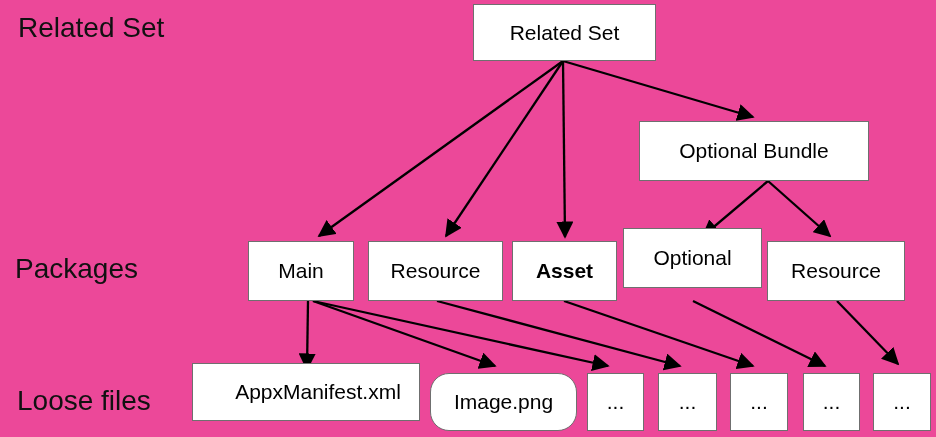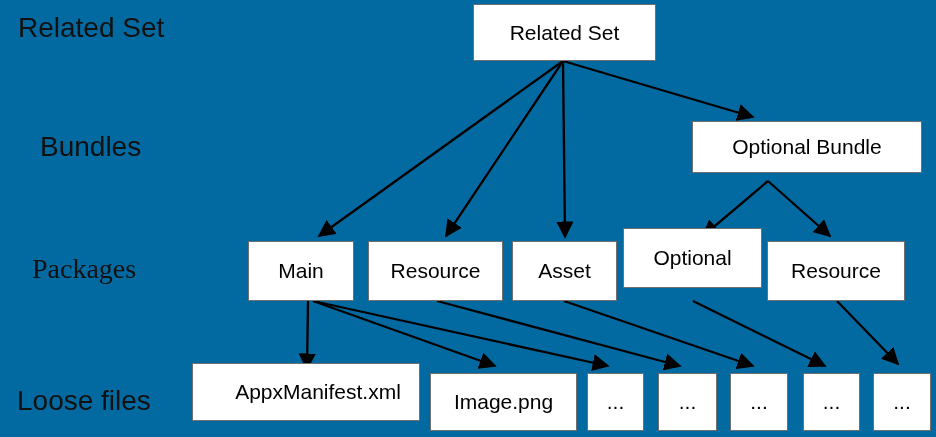--- a/index.html
+++ b/index.html
@@ -5,21 +5,21 @@
   html, body {
     margin: 0;
     padding: 0;
     background: #ffffff;
     font-family: "Liberation Sans", "DejaVu Sans", sans-serif;
   }
   .canvas {
     position: relative;
     width: 936px;
     height: 437px;
-    background: #0369a1;
+    background: #ec4899;
     overflow: hidden;
   }
   .edges {
     position: absolute;
     left: 0;
     top: 0;
     pointer-events: none;
   }
   .row-label {
     position: absolute;
@@ -60,52 +60,51 @@
     <line x1="308" y1="301" x2="307" y2="369" stroke="#000" stroke-width="2.3" marker-end="url(#arrow)"></line>
     <line x1="313" y1="301" x2="495" y2="366" stroke="#000" stroke-width="2.3" marker-end="url(#arrow)"></line>
     <line x1="313" y1="301" x2="608" y2="366" stroke="#000" stroke-width="2.3" marker-end="url(#arrow)"></line>
     <line x1="437" y1="301" x2="680" y2="366" stroke="#000" stroke-width="2.3" marker-end="url(#arrow)"></line>
     <line x1="564" y1="301" x2="753" y2="366" stroke="#000" stroke-width="2.3" marker-end="url(#arrow)"></line>
     <line x1="693" y1="301" x2="825" y2="366" stroke="#000" stroke-width="2.3" marker-end="url(#arrow)"></line>
     <line x1="837" y1="301" x2="898" y2="364" stroke="#000" stroke-width="2.3" marker-end="url(#arrow)"></line>
   </svg>
 
   <div class="row-label" style="left:18px; top:12px;">Related Set</div>
-  <div class="row-label" style="left:40px; top:131px;">Bundles</div>
-  <div class="row-label" style="left:32px; top:253px;font-family:Liberation Serif, serif;">Packages</div>
+  <div class="row-label" style="left:15px; top:253px;">Packages</div>
   <div class="row-label" style="left:17px; top:385px;">Loose files</div>
 
   <div class="node" style="left:473px; top:4px; width:183px; height:57px;">
     <span>Related Set</span>
   </div>
 
-  <div class="node" style="left:692px; top:121px; width:230px; height:52px;">
+  <div class="node" style="left:639px; top:121px; width:230px; height:60px;">
     <span>Optional Bundle</span>
   </div>
 
   <div class="node" style="left:248px; top:241px; width:106px; height:60px;">
     <span>Main</span>
   </div>
   <div class="node" style="left:368px; top:241px; width:135px; height:60px;">
     <span>Resource</span>
   </div>
-  <div class="node" style="left:512px; top:241px; width:105px; height:60px;">
+  <div class="node" style="left:512px; top:241px; width:105px; height:60px;font-weight:bold;">
     <span>Asset</span>
   </div>
   <div class="node" style="left:623px; top:228px; width:139px; height:60px;">
     <span>Optional</span>
   </div>
   <div class="node" style="left:767px; top:241px; width:138px; height:60px;">
     <span>Resource</span>
   </div>
 
   <div class="node" style="left:192px; top:363px; width:228px; height:58px;padding-left:24px;">
     <span>AppxManifest.xml</span>
   </div>
-  <div class="node" style="left:430px; top:373px; width:147px; height:58px;">
+  <div class="node" style="left:430px; top:373px; width:147px; height:58px;border-radius:19px;">
     <span>Image.png</span>
   </div>
   <div class="node" style="left:587px; top:373px; width:57px; height:58px;">
     <span>...</span>
   </div>
   <div class="node" style="left:658px; top:373px; width:59px; height:58px;">
     <span>...</span>
   </div>
   <div class="node" style="left:730px; top:373px; width:58px; height:58px;">
     <span>...</span>

